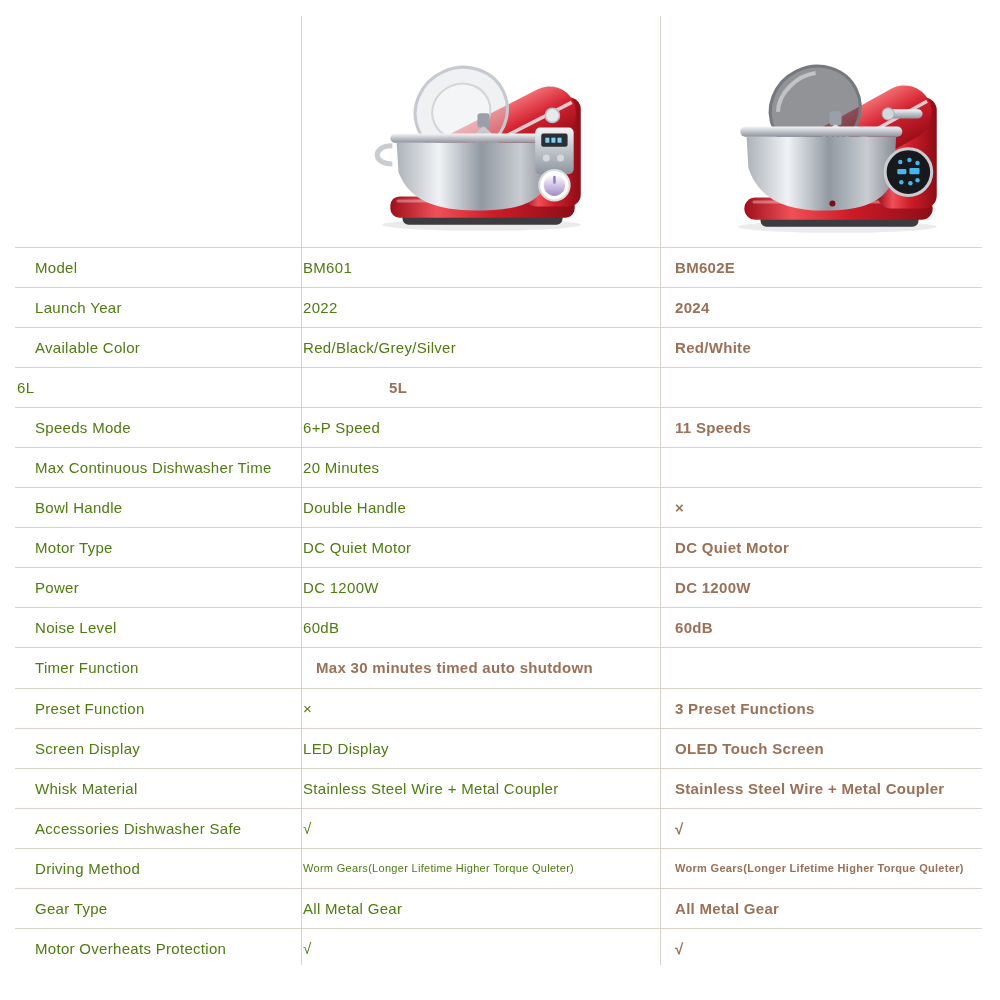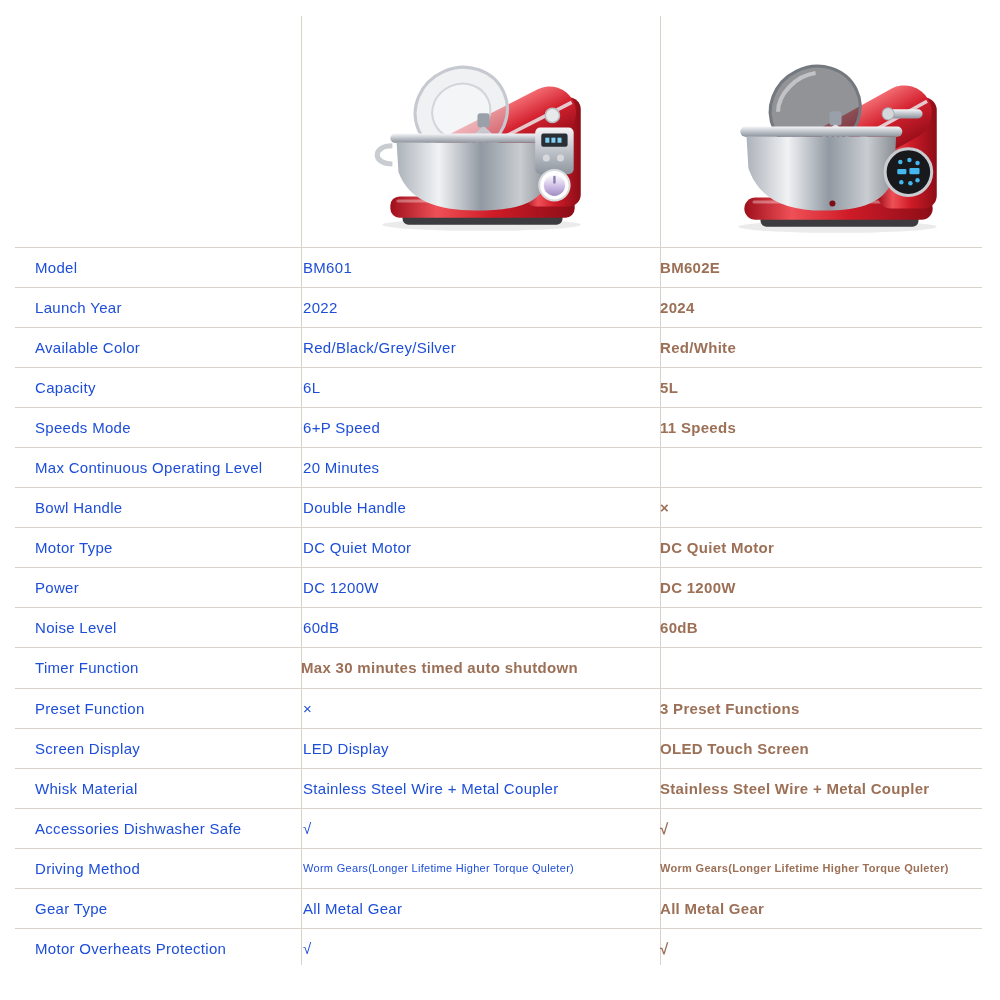--- a/index.html
+++ b/index.html
@@ -12,24 +12,24 @@
   .vline.v1 { left:301px; }
   .vline.v2 { left:660px; }
 
   .images-row { position:absolute; top:10px; left:0; width:1000px; height:237px; }
   .product-img { position:absolute; top:0; }
   .product-img.p1 { left:362px; width:238px; height:230px; }
   .product-img.p2 { left:718px; width:238px; height:230px; }
 
   .spec-table { position:absolute; left:15px; top:247px; width:967px; }
   .row { display:flex; align-items:center; height:40.06px; border-top:1px solid #d8d2c8; }
-  .cell { letter-spacing:0.3px; font-size:15px; color:#1d4ed8; white-space:nowrap; overflow:hidden; }
+  .cell { letter-spacing:0.3px; font-size:15px; color:#4d7c0f; white-space:nowrap; overflow:hidden; }
   .cell.label { width:286px; padding-left:20px; }
   .cell.v1 { width:359px; padding-left:2px; }
-  .cell.v2 { flex:1; font-weight:bold; color:#9c7057; }
+  .cell.v2 { flex:1; padding-left:15px; font-weight:bold; color:#9c7057; }
   .row.small .cell.v1 { font-size:11px; }
   .row.small .cell.v2 { font-size:11px; }
 </style>
 </head>
 <body>
 
 <div class="page">
 
   <div class="vline v1"></div>
   <div class="vline v2"></div>
@@ -186,31 +186,30 @@
       <div class="cell label">Launch Year</div>
       <div class="cell v1">2022</div>
       <div class="cell v2">2024</div>
     </div>
     <div class="row">
       <div class="cell label">Available Color</div>
       <div class="cell v1">Red/Black/Grey/Silver</div>
       <div class="cell v2">Red/White</div>
     </div>
     <div class="row">
-      <div class="cell label">Capacity</div>
       <div class="cell v1">6L</div>
       <div class="cell v2">5L</div>
     </div>
     <div class="row">
       <div class="cell label">Speeds Mode</div>
       <div class="cell v1">6+P Speed</div>
       <div class="cell v2">11 Speeds</div>
     </div>
     <div class="row">
-      <div class="cell label">Max Continuous Operating Level</div>
+      <div class="cell label">Max Continuous Dishwasher Time</div>
       <div class="cell v1">20 Minutes</div>
     </div>
     <div class="row">
       <div class="cell label">Bowl Handle</div>
       <div class="cell v1">Double Handle</div>
       <div class="cell v2">×</div>
     </div>
     <div class="row">
       <div class="cell label">Motor Type</div>
       <div class="cell v1">DC Quiet Motor</div>

